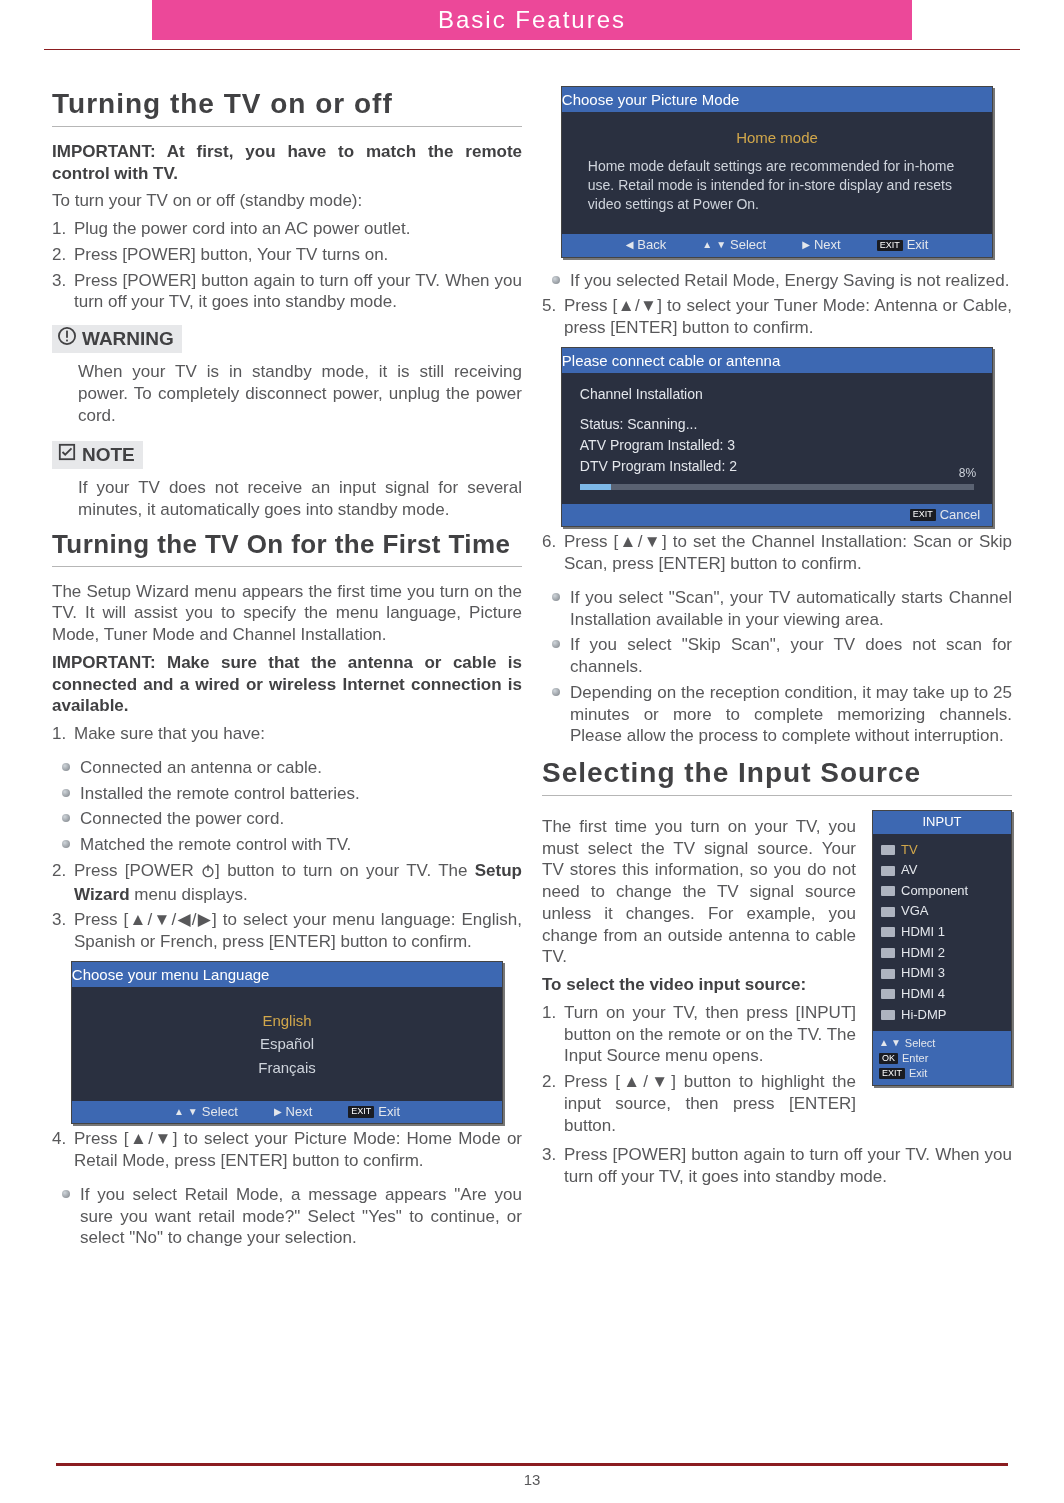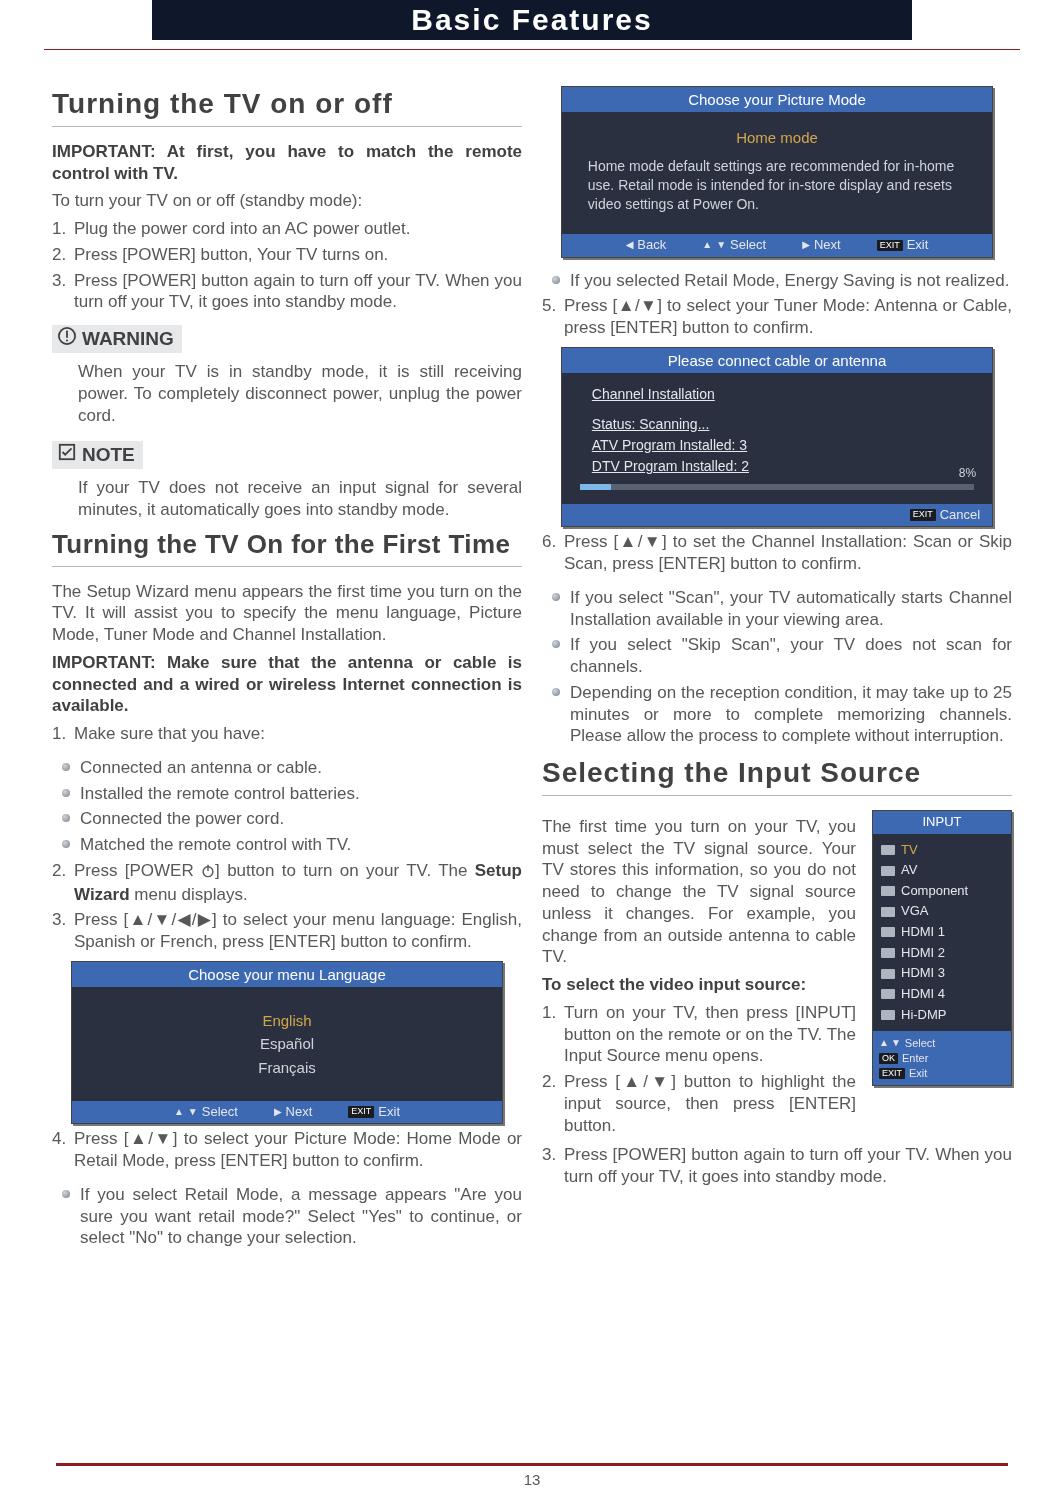--- a/index.html
+++ b/index.html
@@ -25,27 +25,27 @@
   }
   
   .banner {
     position:relative; height:50px;
     border-bottom:1px solid var(--crimson);
     margin:0 44px 0 44px;
   }
   .banner-bar {
     position:absolute; left:50%; transform:translateX(-50%);
     top:0; width:760px; height:40px;
-    background:#0f172a;
+    background:#ec4899;
     text-align:center;
     color:#fff;
-    font-size:30px;
+    font-size:24px;
     letter-spacing:2px;
     line-height:40px;
-    font-weight:700;
+    font-weight:400;
   }
   
   .page {
     display:flex;
     gap:20px;
     padding:28px 52px 0 52px;
   }
   .col { flex:1 1 0; min-width:0; }
   h2.section {
     font-size:26px;
@@ -81,34 +81,34 @@
   .callout-hd svg { width:18px; height:18px; }
   .callout-body { padding-left:26px; text-align:justify; }
   
   .osd {
     width:92%; margin:8px auto 4px auto;
     border:1px solid #444;
     box-shadow:2px 2px 0 #777;
     font-size:14px;
     color:#e4e7ec;
   }
-  .osd-title { background:var(--osd-blue); color:#fff; text-align:center; padding:3px 0; font-size:15px; }
+  .osd-title { background:var(--osd-blue); color:#fff; text-align:left; padding:3px 0; font-size:15px; }
   .osd-bodydark { background:var(--osd-blue-dark); padding:22px 0 22px 0; }
   .osd-opt { text-align:center; color:#cfd4dc; padding:2px 0; font-size:15px; }
   .osd-opt.sel { color:var(--osd-gold); }
   .osd-opt-band { background:#6f7580; }
   .osd-note { font-size:14px; color:#cfd4dc; padding:8px 26px 20px 26px; line-height:1.35; }
   .osd-foot { background:var(--osd-blue); display:flex; justify-content:center; gap:36px; padding:3px 0; font-size:13px; }
   .osd-foot span { display:inline-flex; align-items:center; gap:4px; }
   .osd-key { display:inline-flex; align-items:center; justify-content:center; font-size:10px; gap:2px; }
   .osd-key .tri { font-size:10px; }
   .osd-key .box { background:#1a1c22; color:#fff; padding:0 3px; font-size:9px; border-radius:1px; }
   
   .osd-scan .osd-body { background:var(--osd-blue-dark); padding:10px 18px 14px 18px; font-size:14px; }
-  .osd-scan .row { margin:3px 12px;text-decoration:underline; }
+  .osd-scan .row { margin:3px 0; }
   .progress { position:relative; height:6px; background:#5a6272; margin-top:8px; }
   .progress .fill { position:absolute; left:0; top:0; height:100%; width:8%; background:#7db8e8; }
   .progress .lbl { position:absolute; right:-2px; top:-18px; font-size:12px; color:#cfd4dc; }
   .osd-scan .osd-foot { justify-content:flex-end; padding-right:12px; gap:12px; }
   
   .input-wrap { display:flex; gap:16px; align-items:flex-start; }
   .input-wrap .txt { flex:1; }
   .input-osd {
     width:140px;
     border:1px solid #444;

